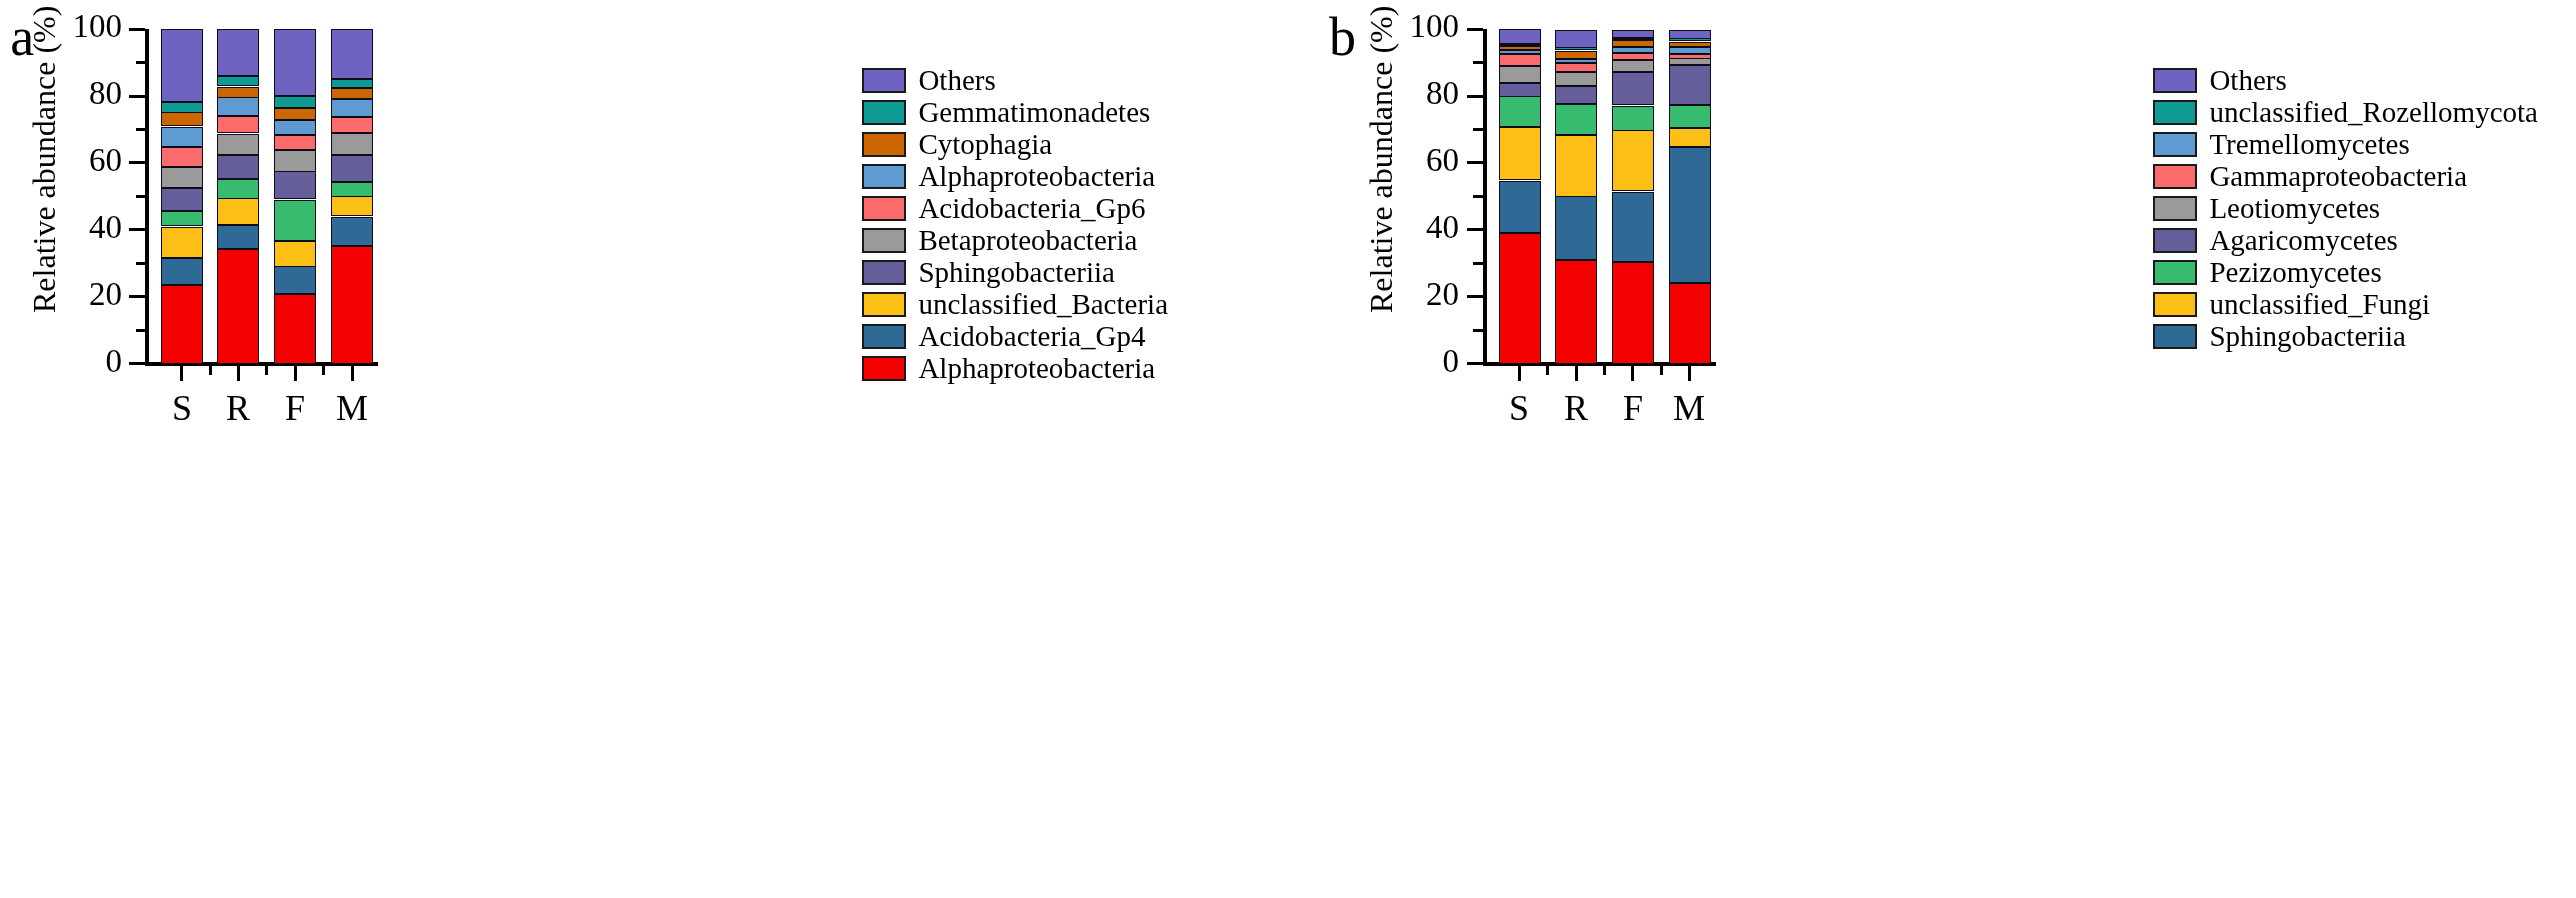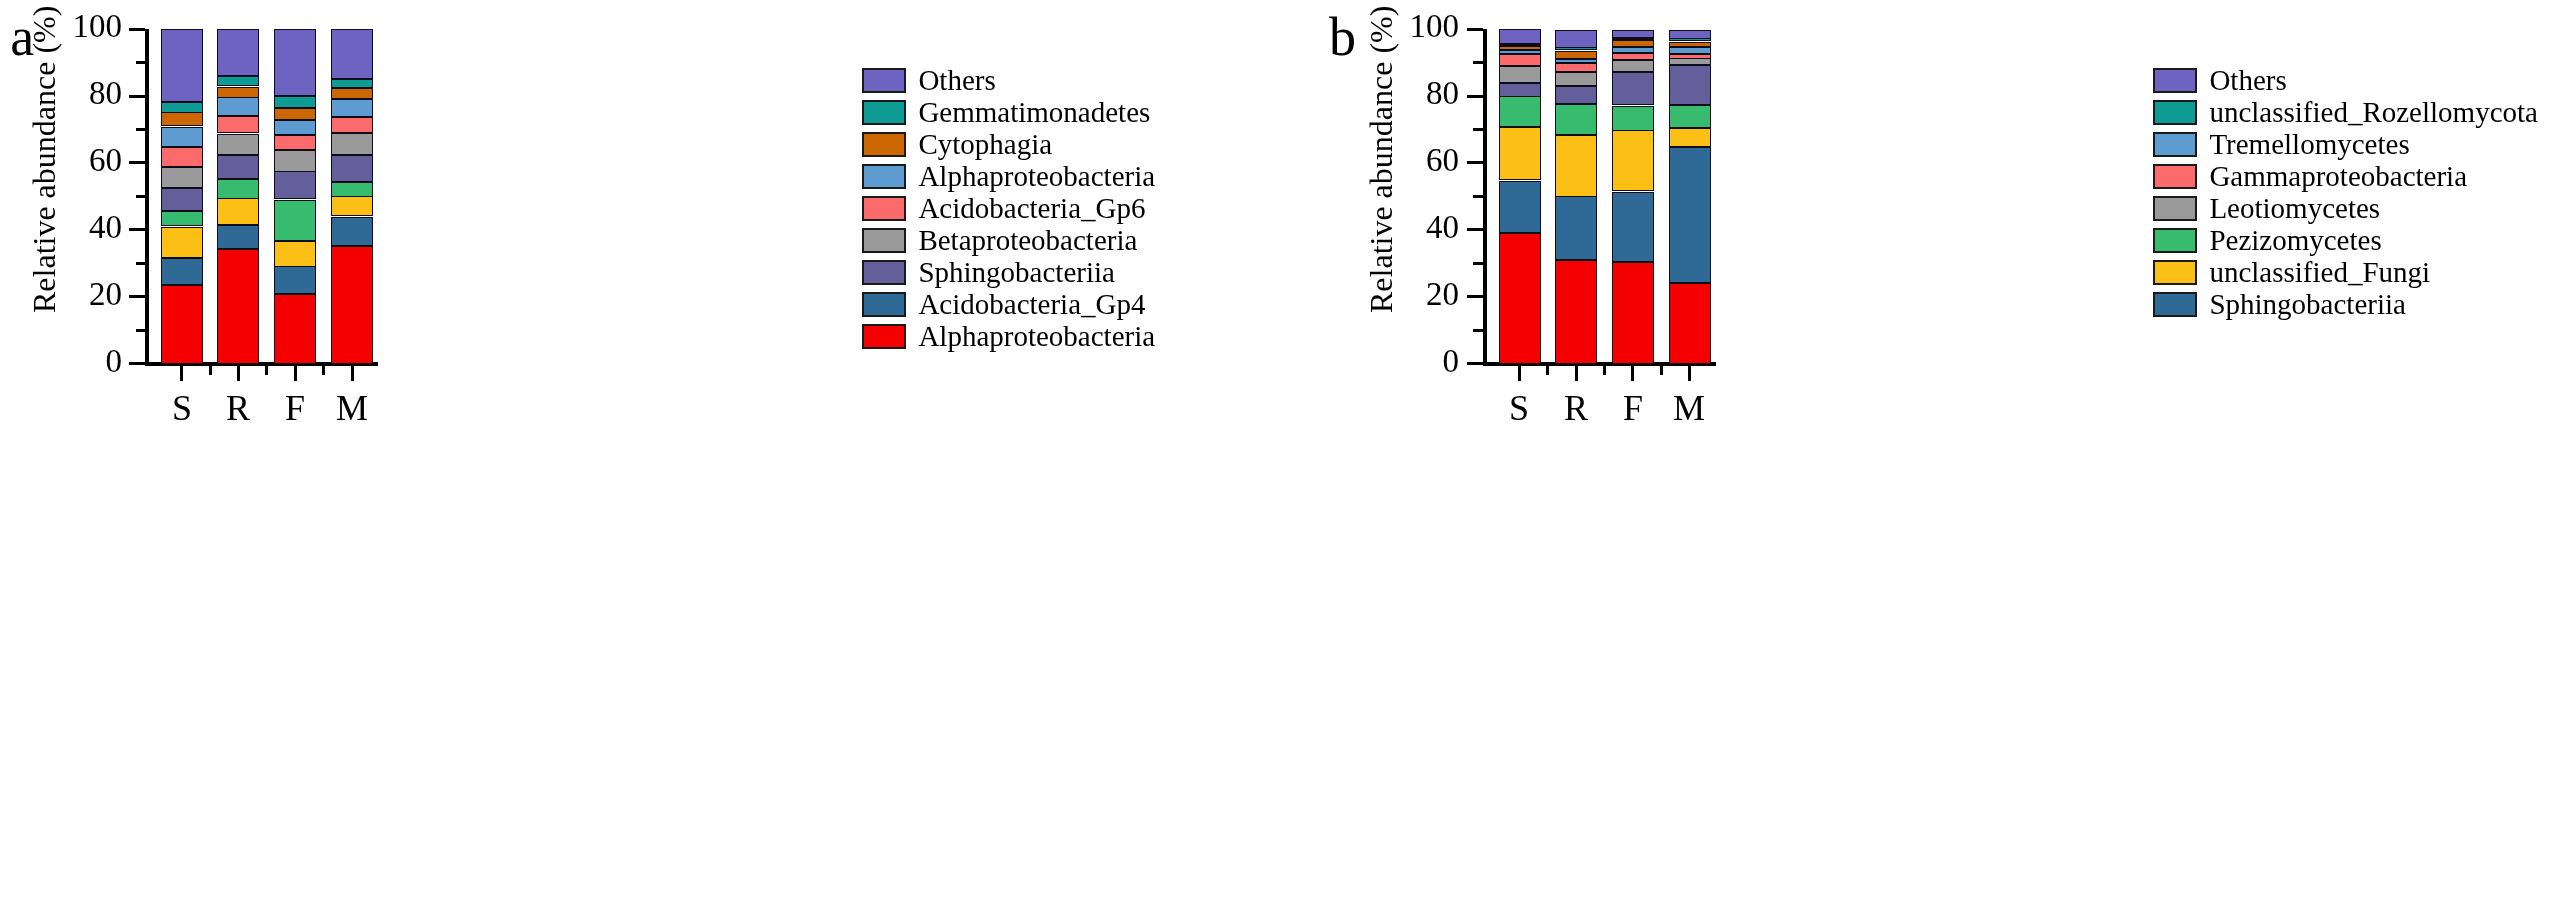--- a/index.html
+++ b/index.html
@@ -280,20 +280,24 @@
         </div>
         <div class="legend-row">
           <div class="legend-swatch" style="background: rgb(154, 154, 154);"></div>
           <div class="legend-text">Betaproteobacteria</div>
         </div>
         <div class="legend-row">
           <div class="legend-swatch" style="background: rgb(100, 95, 155);"></div>
           <div class="legend-text">Sphingobacteriia</div>
         </div>
         <div class="legend-row">
+          <div class="legend-swatch" style="background: rgb(252, 191, 22);"></div>
+          <div class="legend-text">unclassified_Bacteria</div>
+        </div>
+        <div class="legend-row">
           <div class="legend-swatch" style="background: rgb(47, 106, 150);"></div>
           <div class="legend-text">Acidobacteria_Gp4</div>
         </div>
         <div class="legend-row">
           <div class="legend-swatch" style="background: rgb(244, 0, 0);"></div>
           <div class="legend-text">Alphaproteobacteria</div>
         </div>
       </div>
   <div class="x-tick" style="left: 180px;"></div>
       <div class="x-tick minor" style="left: 209px;"></div>
@@ -403,20 +407,24 @@
         </div>
         <div class="legend-row">
           <div class="legend-swatch" style="background: rgb(252, 107, 107);"></div>
           <div class="legend-text">Gammaproteobacteria</div>
         </div>
         <div class="legend-row">
           <div class="legend-swatch" style="background: rgb(154, 154, 154);"></div>
           <div class="legend-text">Leotiomycetes</div>
         </div>
         <div class="legend-row">
+          <div class="legend-swatch" style="background: rgb(100, 95, 155);"></div>
+          <div class="legend-text">Agaricomycetes</div>
+        </div>
+        <div class="legend-row">
           <div class="legend-swatch" style="background: rgb(54, 187, 111);"></div>
           <div class="legend-text">Pezizomycetes</div>
         </div>
         <div class="legend-row">
           <div class="legend-swatch" style="background: rgb(252, 191, 22);"></div>
           <div class="legend-text">unclassified_Fungi</div>
         </div>
         <div class="legend-row">
           <div class="legend-swatch" style="background: rgb(47, 106, 150);"></div>
           <div class="legend-text">Sphingobacteriia</div>

